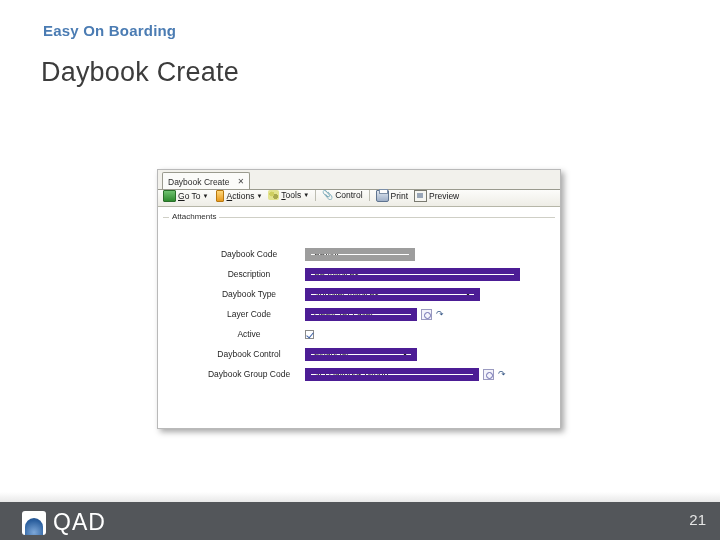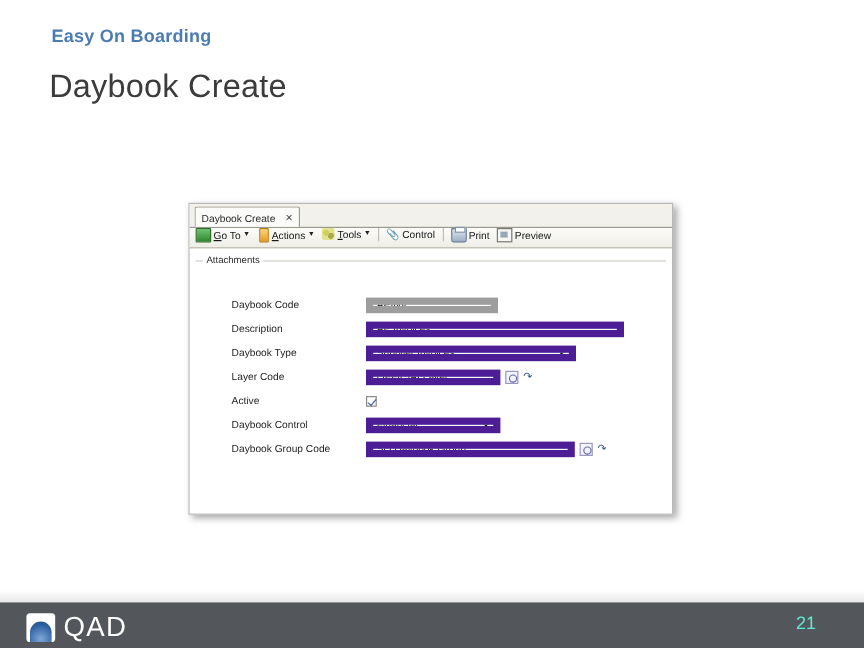--- a/index.html
+++ b/index.html
@@ -196,20 +196,21 @@
   
   .form {
     position: relative;
     margin-top: 22px;
     padding-left: 35px;
   }
   .frow {
     display: flex;
     align-items: center;
     height: 20px;
+    text-align: center;
   }
   .flabel {
     width: 112px;
     font-size: 8.5px;
     color: #1f1f1f;
     white-space: nowrap;
   }
   .fctl {
     display: flex;
     align-items: center;
@@ -351,23 +352,23 @@
     border-radius: 9px 9px 0 0;
     background: radial-gradient(circle at 50% 85%, #7ea8d8 0%, #2b5f9e 70%, #1d4a85 100%);
   }
   .logo-text {
     color: #ffffff;
     font-size: 23px;
     letter-spacing: 1px;
   }
   .page-num {
     position: absolute;
-    right: 40px;
+    right: 14px;
     top: 9px;
-    color: #5eead4;
+    color: #e5e5e5;
     font-size: 15px;
     text-align: right;
   }
 </style>
 </head>
 <body>
 
 <div class="slide-eyebrow">Easy On Boarding</div>
 <div class="slide-title">Daybook Create</div>
 

